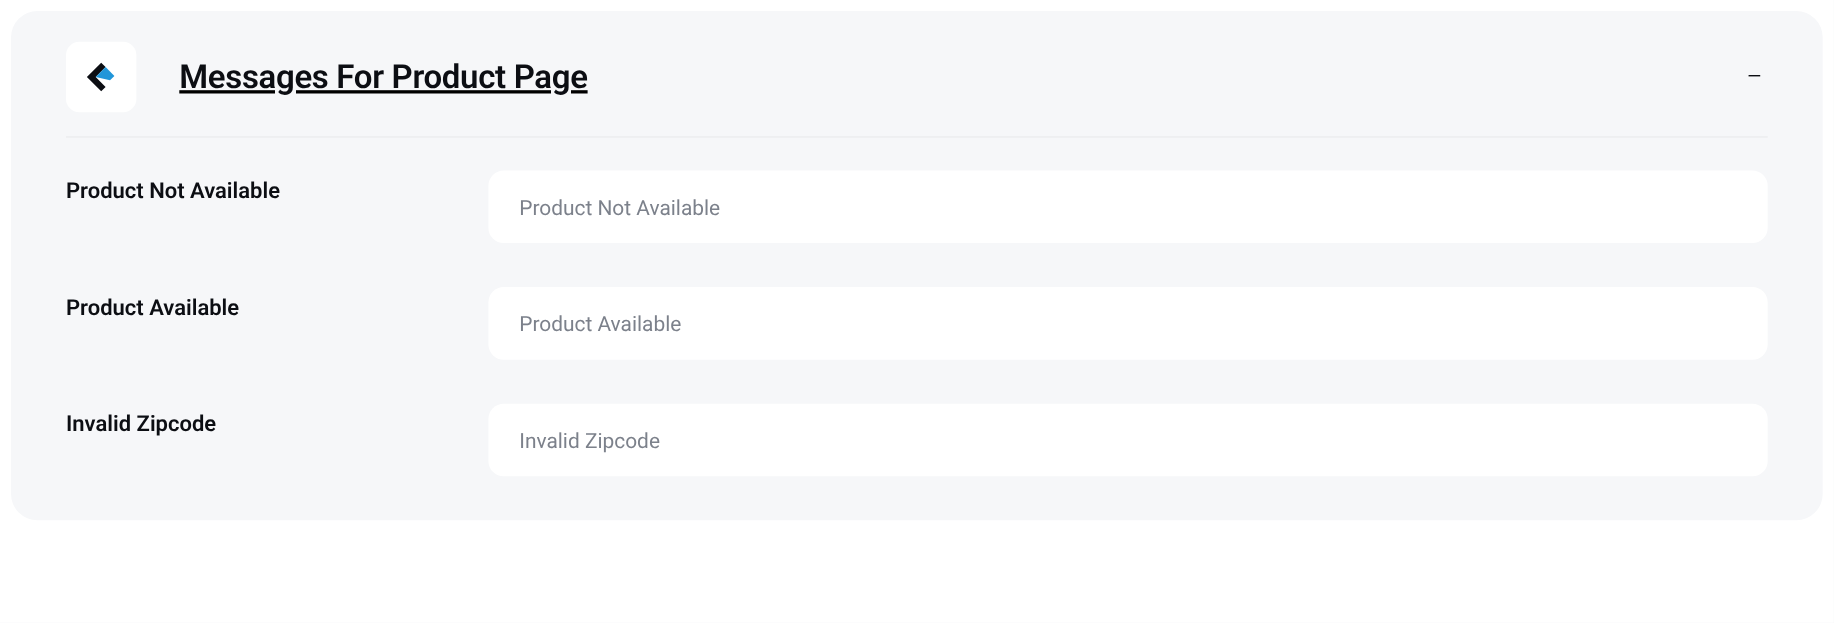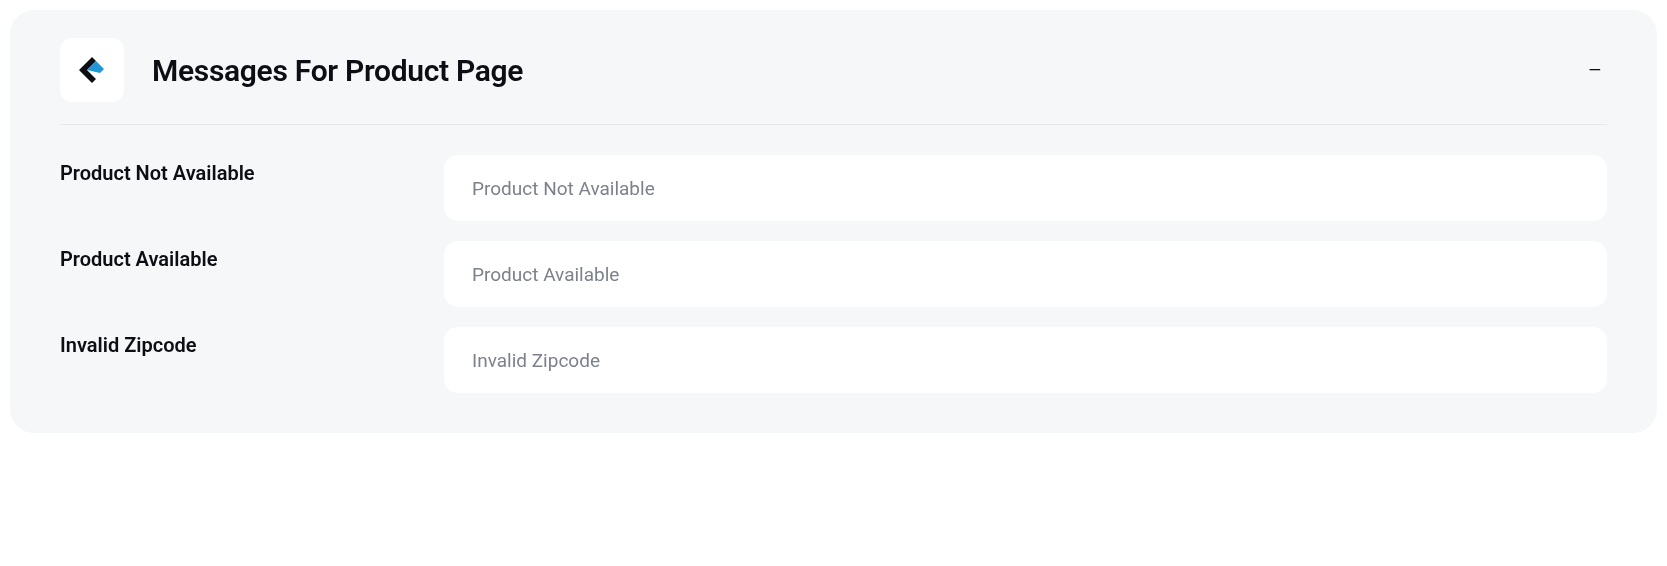--- a/index.html
+++ b/index.html
@@ -23,21 +23,22 @@
     .panel-header {
       display: flex;
       align-items: center;
       justify-content: space-between;
       padding: 28px 0 22px 0;
       border-bottom: 1px solid #e8e9eb;
     }
     .header-left {
       display: flex;
       align-items: center;
-      gap: 28px;
+      gap: 39px;
+      text-decoration: underline;
     }
     .logo-box {
       width: 64px;
       height: 64px;
       background: #ffffff;
       border-radius: 12px;
       display: flex;
       align-items: center;
       justify-content: center;
     }
@@ -61,21 +62,21 @@
       cursor: pointer;
       font-size: 26px;
       line-height: 1;
       font-weight: 300;
       user-select: none;
     }
     .form-body {
       padding-top: 30px;
       display: flex;
       flex-direction: column;
-      gap: 20px;
+      gap: 40px;
     }
     .form-row {
       display: flex;
       align-items: flex-start;
       gap: 24px;
     }
     .form-label {
       flex: 0 0 360px;
       font-size: 20px;
       font-weight: 600;

